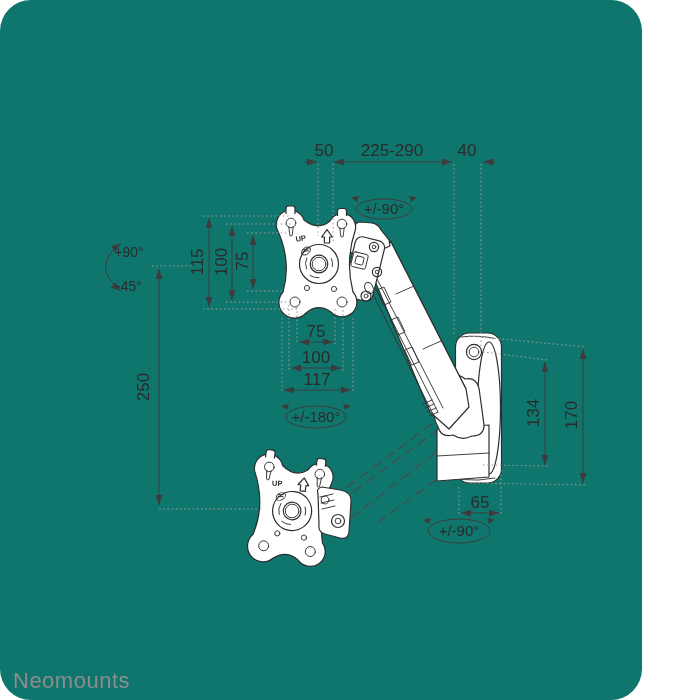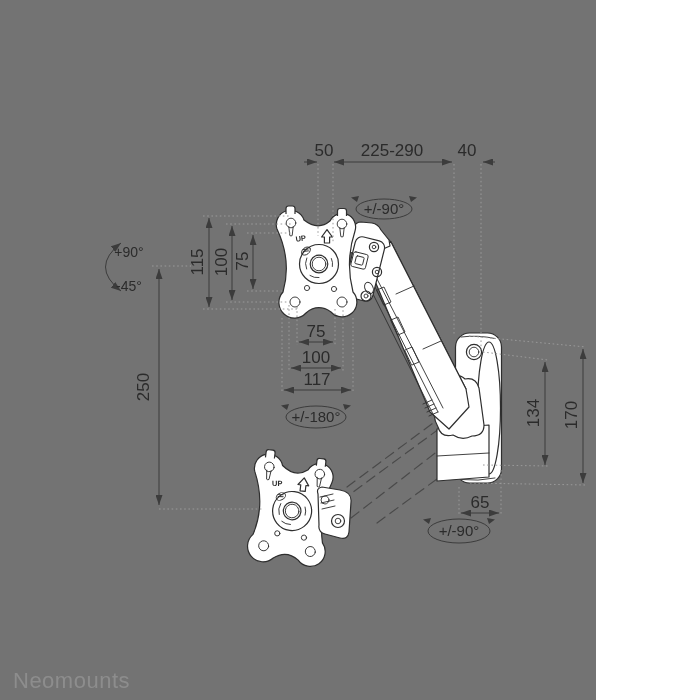--- a/index.html
+++ b/index.html
@@ -1,17 +1,17 @@
 <!DOCTYPE html>
 <html><head>
 <meta charset="utf-8">
 <style>
   html,body{margin:0;padding:0;background:#ffffff;}
-  .stage{position:relative;width:596px;height:700px;background:#737373;overflow:hidden;
-         font-family:"Liberation Sans", sans-serif;}
+  .stage{position:relative;width:642px;height:700px;background:#0f766e;overflow:hidden;
+         font-family:"Liberation Sans", sans-serif;border-radius:31px;}
   svg{display:block;}
   text{font-family:"Liberation Sans", sans-serif;}
   .dimtxt{font-size:17px;fill:#2b2b2b;}
   .angtxt{font-size:15px;fill:#2b2b2b;}
   .angtxt2{font-size:14px;fill:#2b2b2b;}
   .uptxt{font-size:7.5px;font-weight:bold;fill:#2b2b2b;}
   .logotxt{font-size:22px;fill:#8d8d8d;letter-spacing:0.5px;}
   .draw{stroke:#2e2e2e;stroke-width:1.2;fill:none;stroke-linejoin:round;stroke-linecap:round;}
   .drawf{stroke:#2e2e2e;stroke-width:1.2;fill:#ffffff;stroke-linejoin:round;}
   .drawt{stroke:#2e2e2e;stroke-width:0.9;fill:none;stroke-linejoin:round;stroke-linecap:round;}

